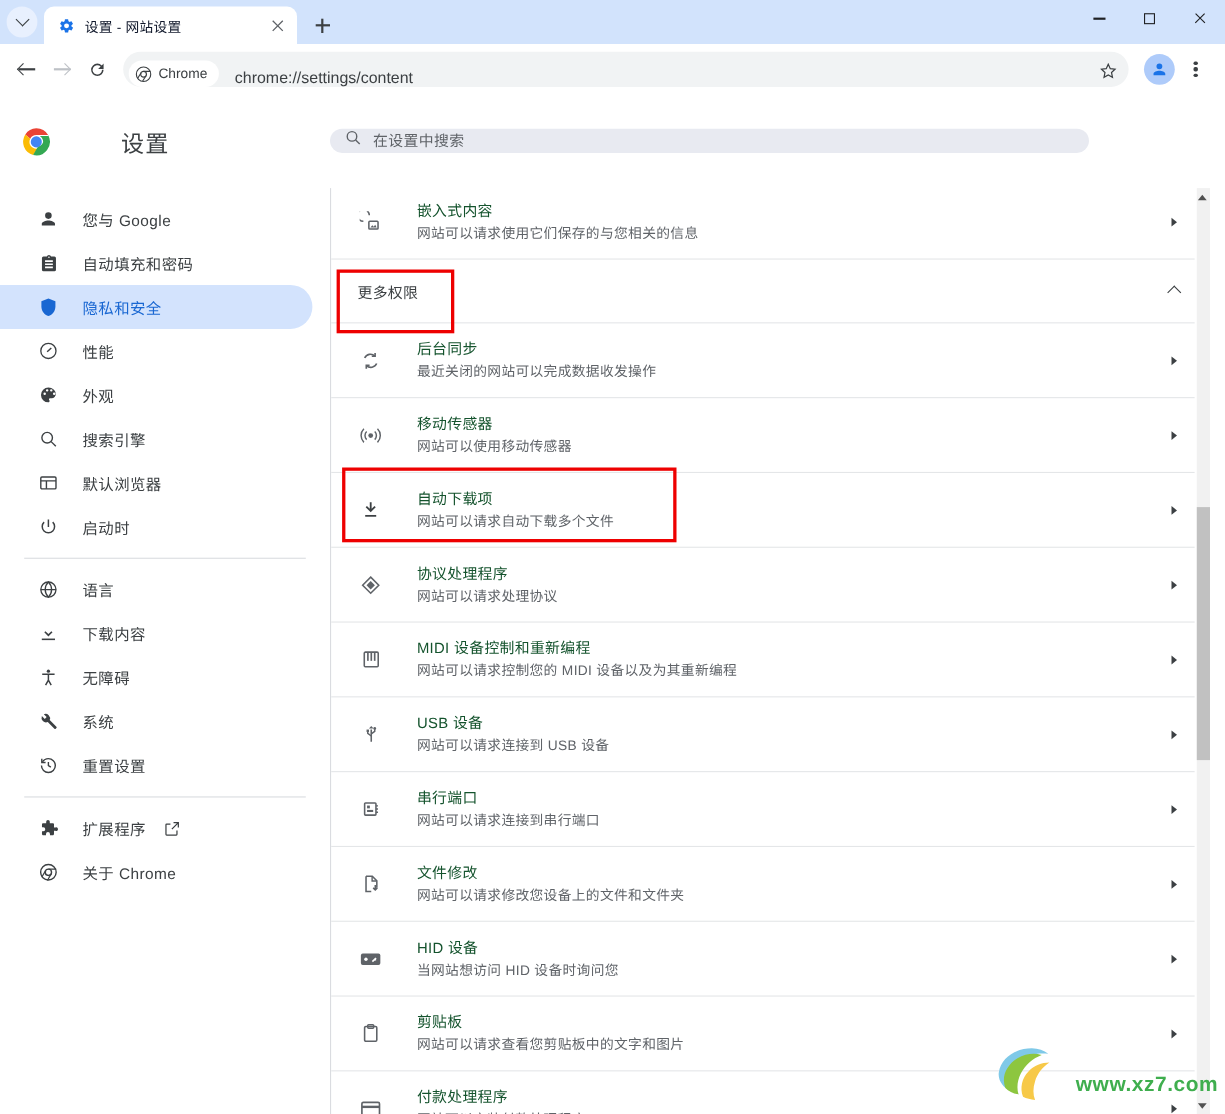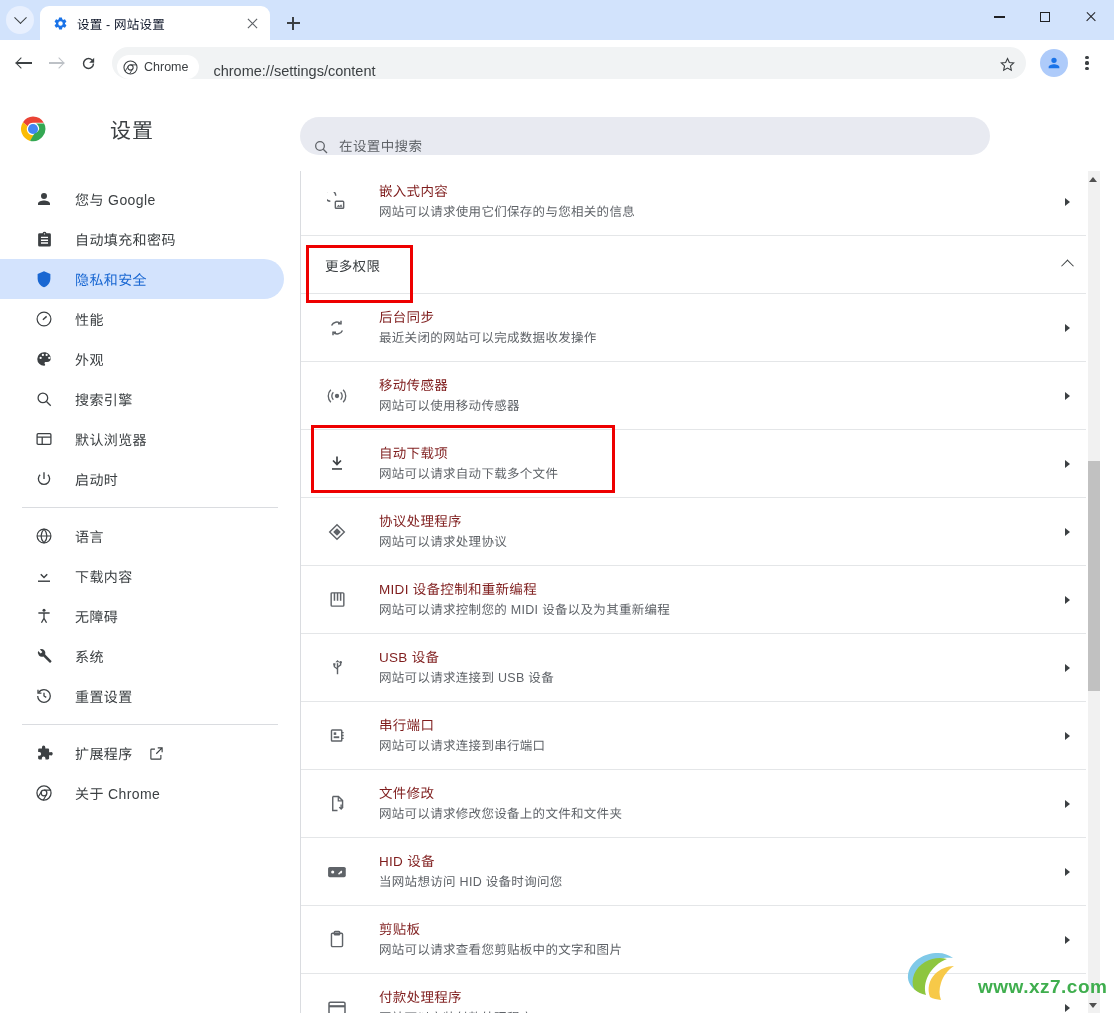--- a/index.html
+++ b/index.html
@@ -87,22 +87,22 @@
   #page { position:absolute; left:0; top:86px; width:1114px; height:927px; background:#fff; overflow:hidden; }
 
   #settings-header {
     position:absolute; left:0; top:0; width:1100px; height:85px;
     display:flex; align-items:center; background:#fff;
   }
   #brand { display:flex; align-items:center; width:300px; padding-left:20px;gap:44px; }
   #brand .logo { width:26px;height:26px;flex:0 0 26px; }
   #brand .txt { font-size:21px; color:#3c4043; margin-left:20px; letter-spacing:1px;}
   #searchbox {
-    position:absolute; left:300px; top:31px; width:690px; height:38px;
-    background:#e8eaf1; border-radius:19px; display:flex; align-items:flex-end; padding-left:13px;
+    position:absolute; left:300px; top:31px; width:690px; height:22px;
+    background:#e8eaf1; border-radius:19px; display:flex; align-items:flex-start; padding-left:13px;
   }
   #searchbox .ph { font-size:13.5px; color:#5f6368; margin-left:10px; letter-spacing:.4px;}
 
   
   #sidebar {
     position:absolute; left:0; top:85px; width:300px; bottom:0;
     background:#fff; padding-top:8px;
   }
   .side-item {
     display:flex; align-items:center; height:40px; margin:0 16px 0 0;
@@ -122,21 +122,21 @@
     overflow:hidden;
   }
   #mainscroll { position:absolute; left:0; top:0; width:800px; }
   .row {
     position:relative; display:flex; align-items:center;
     height:68px; padding:0 24px 0 14px;
     border-bottom:1px solid #e4e6e8;
   }
   .row .rowic { width:24px;height:24px;flex:0 0 24px;display:flex;align-items:center;justify-content:center;margin-left:10px;}
   .row .rowtxt { margin-left:30px; flex:1; min-width:0; }
-  .row .rt { font-size:13.5px; color:#7f1d1d; letter-spacing:.3px; line-height:19px; }
+  .row .rt { font-size:13.5px; color:#14532d; letter-spacing:.3px; line-height:19px; }
   .row .rs { font-size:12.5px; color:#5f6368; letter-spacing:.3px; line-height:19px; margin-top:2px;}
   .row .rchev { width:20px;height:20px;flex:0 0 20px;display:flex;align-items:center;justify-content:center;}
   .chev-right { width:0;height:0;border-left:5px solid #3c4043;border-top:4px solid transparent;border-bottom:4px solid transparent;}
   .chev-up { width:9px;height:9px;border-left:1.7px solid #3c4043;border-top:1.7px solid #3c4043;transform:rotate(45deg) translate(1px,1px);}
 
   .row.group { height:58px; }
   .row.group .gt { font-size:13.5px;color:#3c4043;margin-left:0;padding-left:10px;letter-spacing:.3px; }
 
   
   .redbox { position:absolute; border:3px solid #ee0000; pointer-events:none; z-index:30; }

